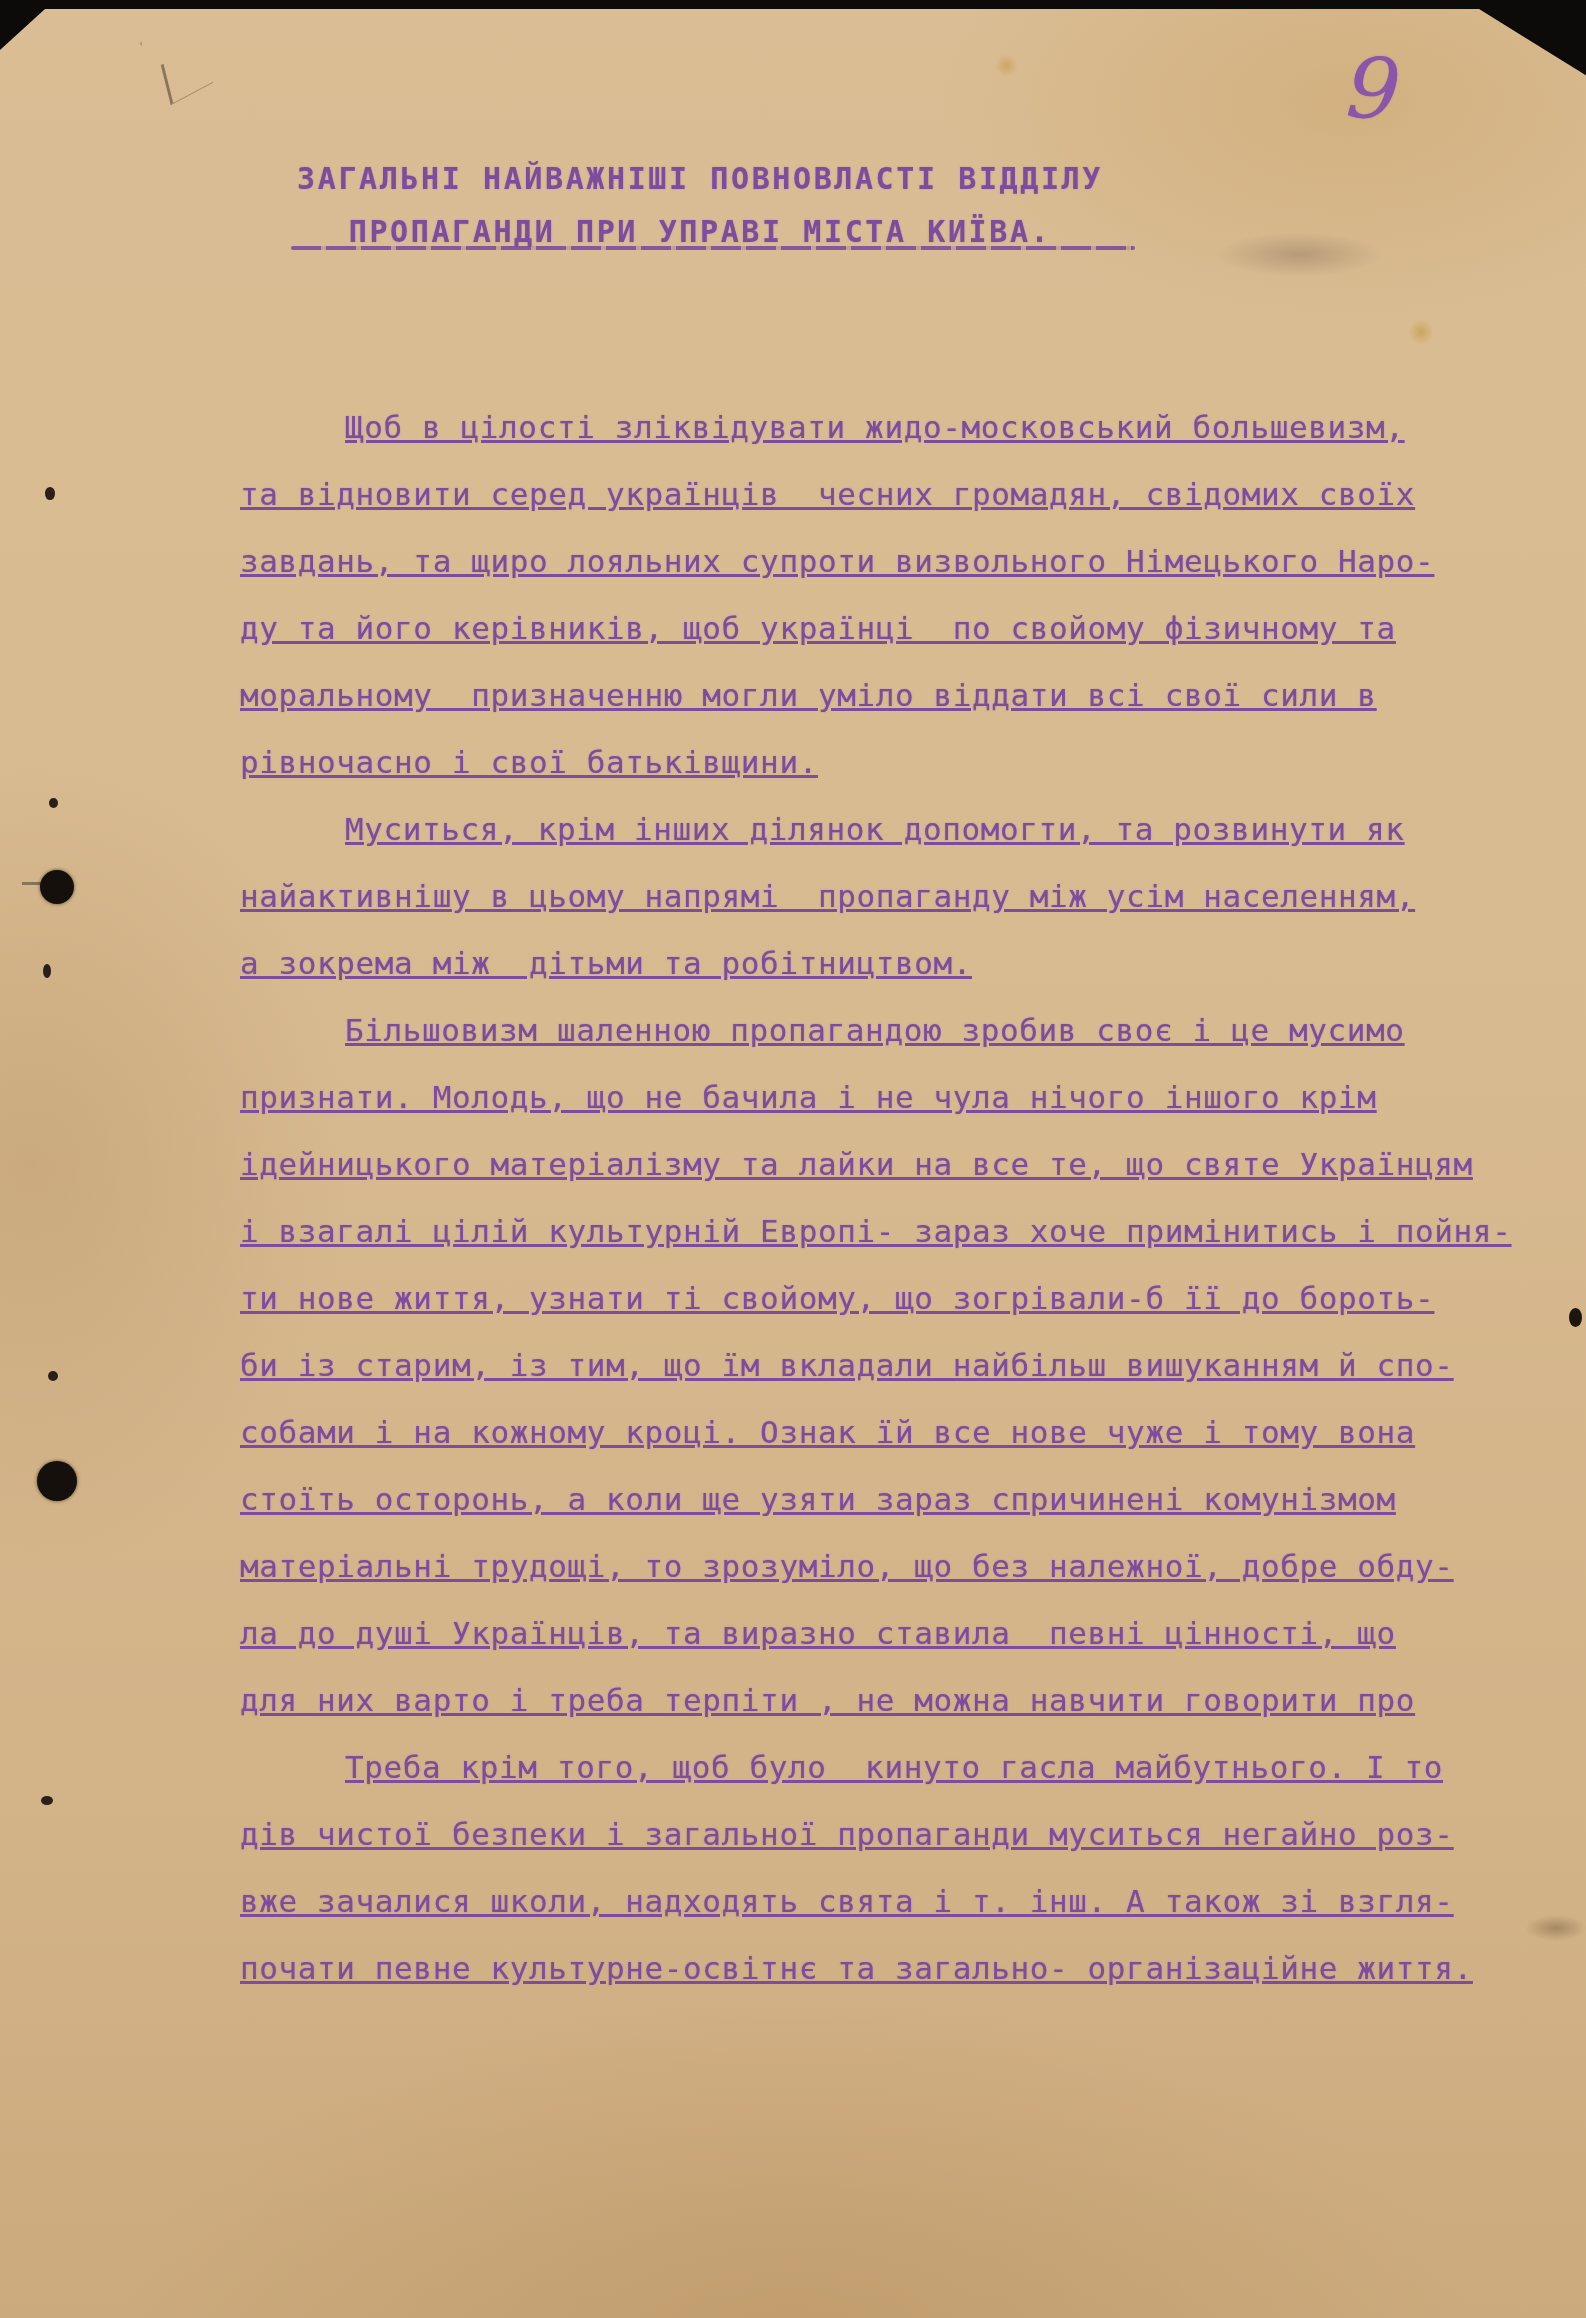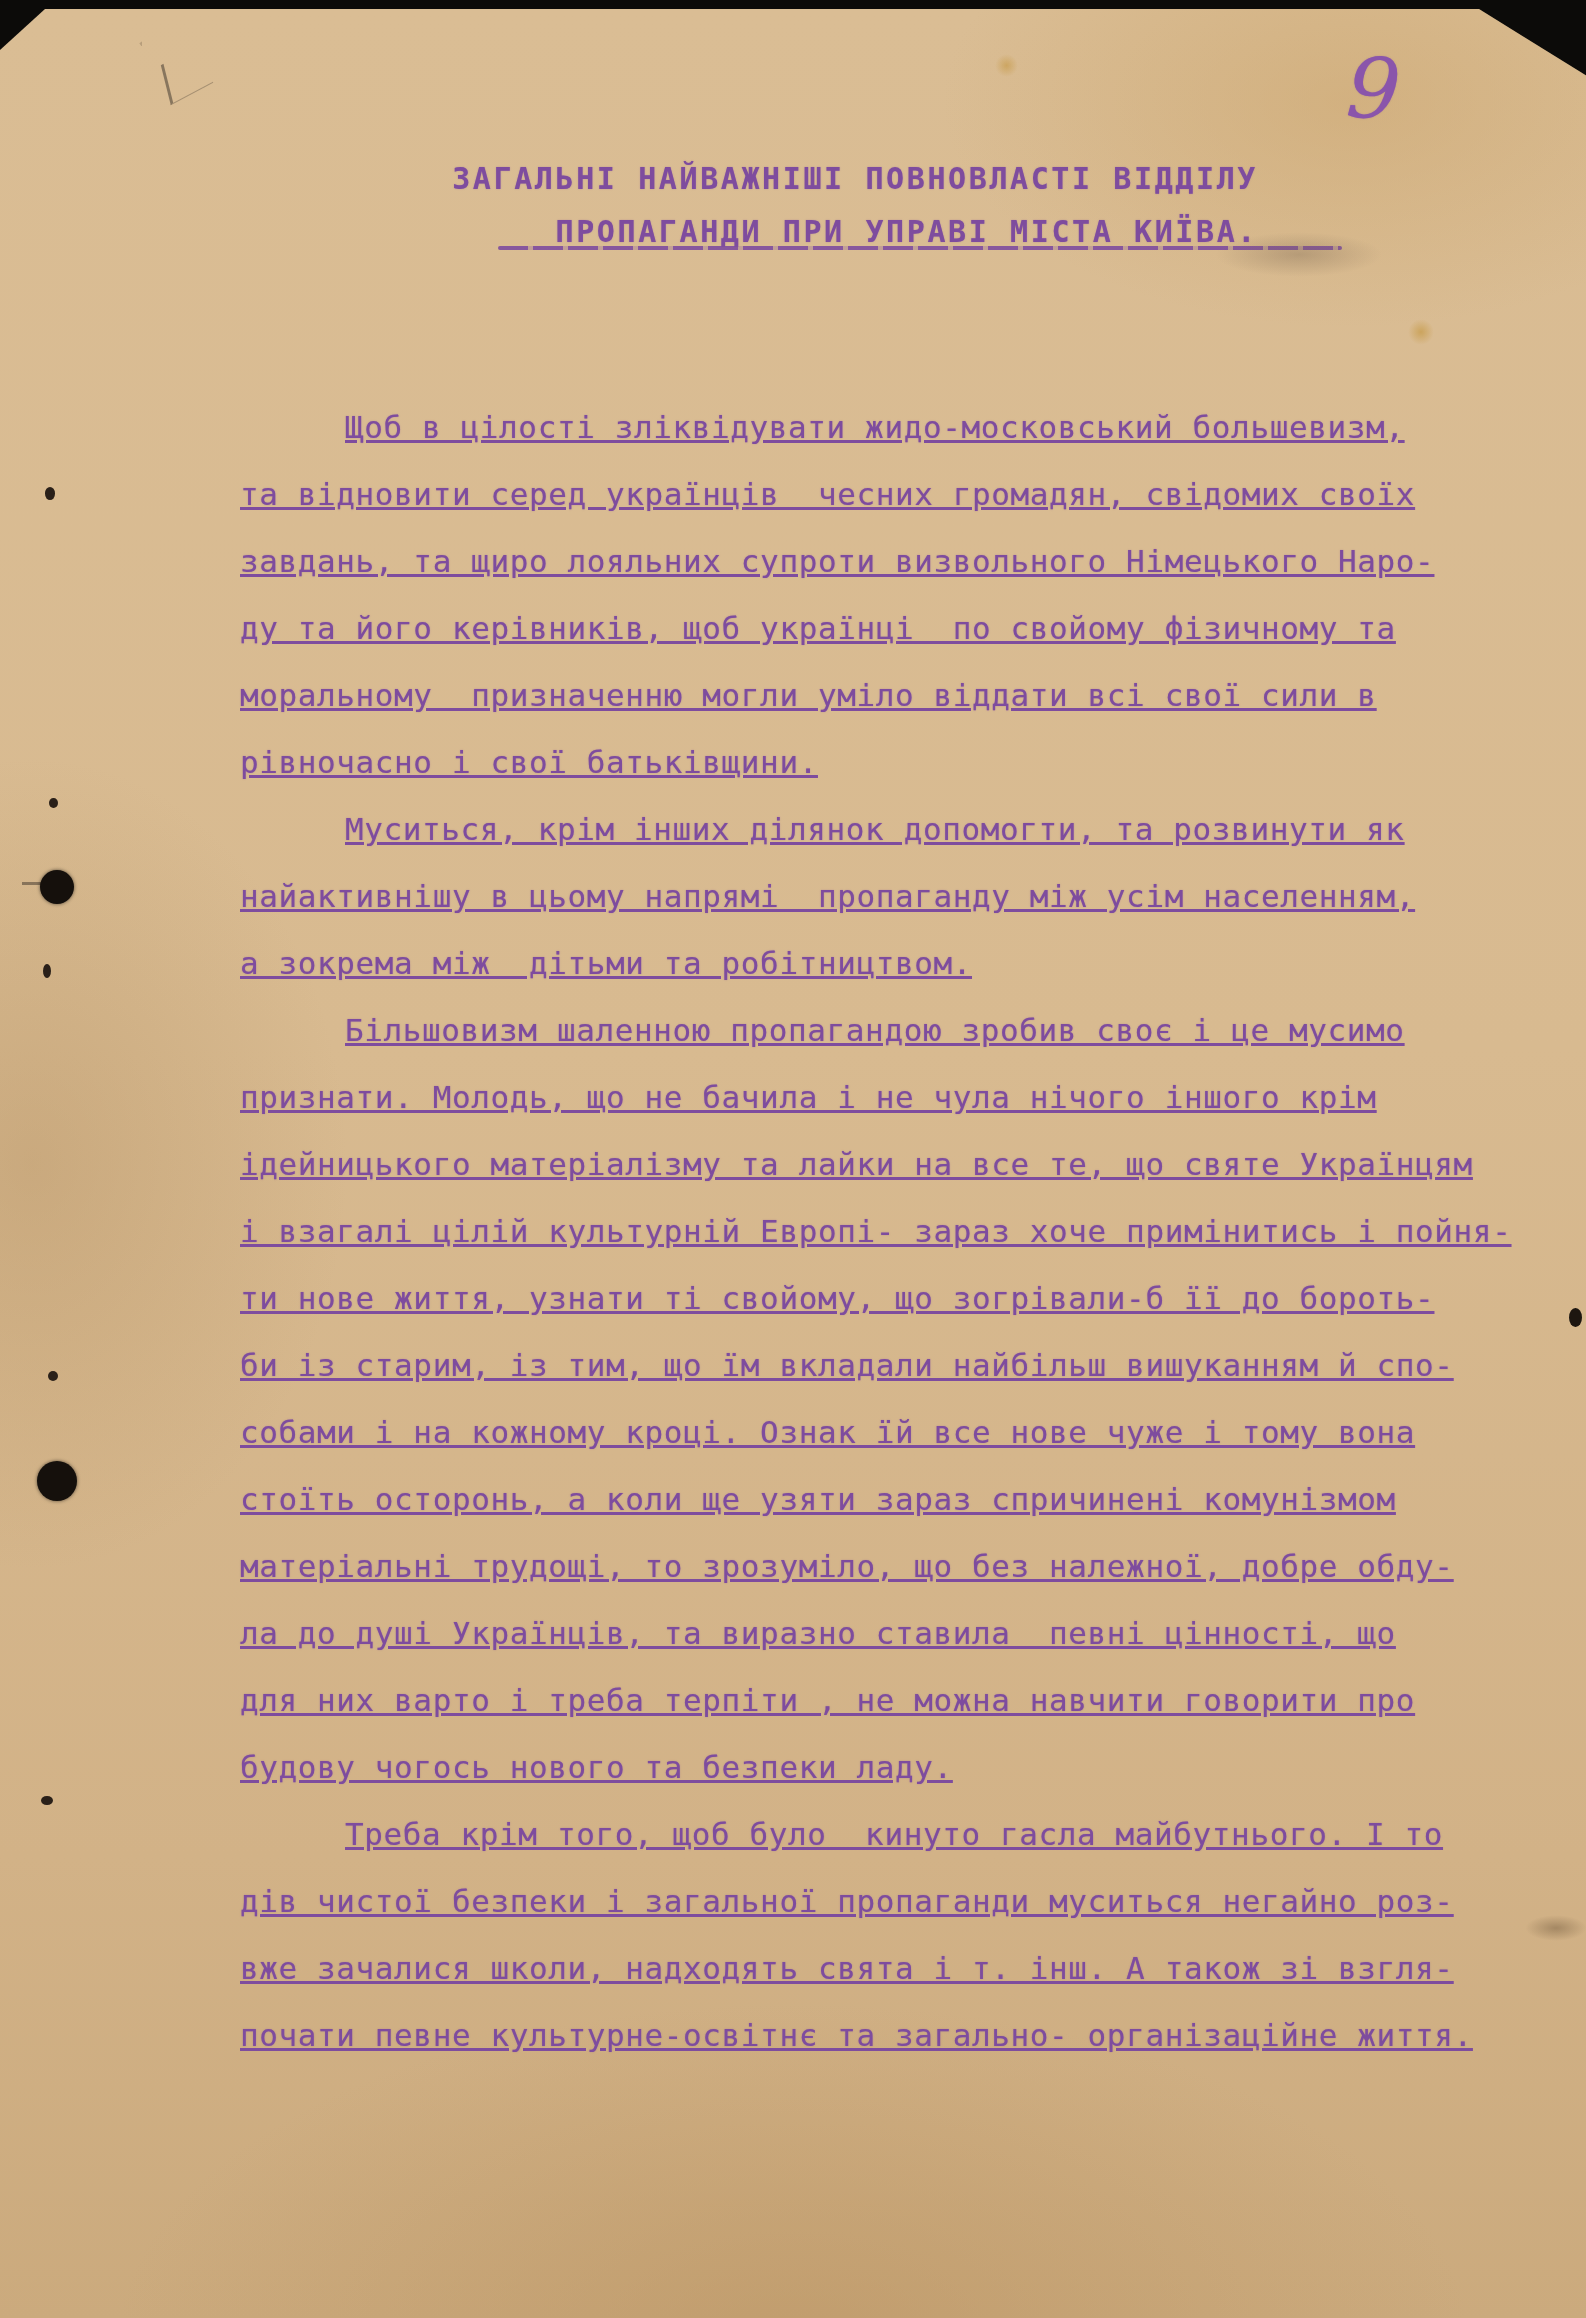--- a/index.html
+++ b/index.html
@@ -42,21 +42,21 @@
     color: #8a55ab;
     transform: rotate(4deg);
   }
 
   
   .title-block {
     position: absolute;
     top: 152px;
     left: 0;
     width: 1258px;
-    text-align: right;
+    text-align: center;
   }
   .title-inner { display: inline-block; margin-left: 142px; }
   .title-line {
     font-size: 30px;
     font-weight: bold;
     letter-spacing: 2.6px;
     white-space: pre;
   }
   .title-line2-wrap {
     display: inline-block;
@@ -196,21 +196,20 @@
         <div class="line">признати. Молодь, що не бачила і не чула нічого іншого крім</div>
         <div class="line">ідейницького матеріалізму та лайки на все те, що святе Українцям</div>
         <div class="line">і взагалі цілій культурній Европі- зараз хоче примінитись і пойня-</div>
         <div class="line">ти нове життя, узнати ті свойому, що зогрівали-б її до бороть-</div>
         <div class="line">би із старим, із тим, що їм вкладали найбільш вишуканням й спо-</div>
         <div class="line">собами і на кожному кроці. Ознак їй все нове чуже і тому вона</div>
         <div class="line">стоїть осторонь, а коли ще узяти зараз спричинені комунізмом</div>
         <div class="line">матеріальні трудощі, то зрозуміло, що без належної, добре обду-</div>
         <div class="line">ла до душі Українців, та виразно ставила  певні цінності, що</div>
         <div class="line">для них варто і треба терпіти , не можна навчити говорити про</div>
-        <div class="line">будову чогось нового та безпеки ладу.</div>
         <div class="line indent">Треба крім того, щоб було  кинуто гасла майбутнього. І то</div>
         <div class="line">дів чистої безпеки і загальної пропаганди муситься негайно роз-</div>
         <div class="line">вже зачалися школи, надходять свята і т. інш. А також зі взгля-</div>
         <div class="line">почати певне культурне-освітнє та загально- організаційне життя.</div>
       </div>
 
     <div class="stain title-smudge"></div>
     <div class="stain fox1"></div>
     <div class="stain fox2"></div>
     <div class="stain right-tear"></div>

